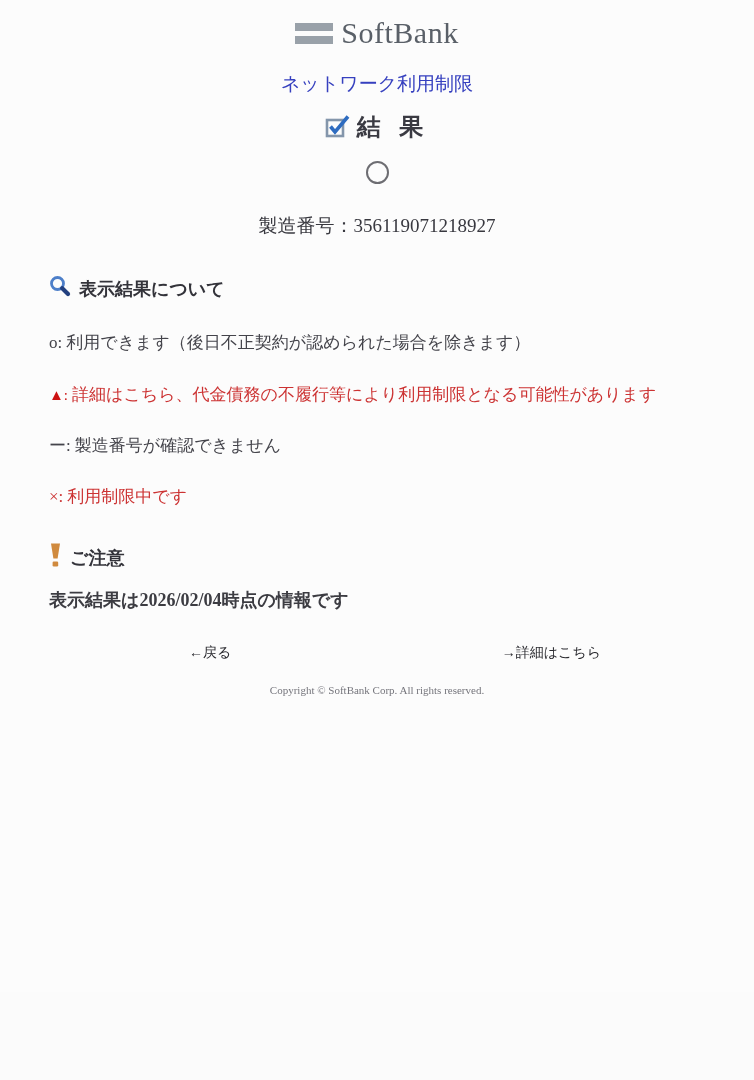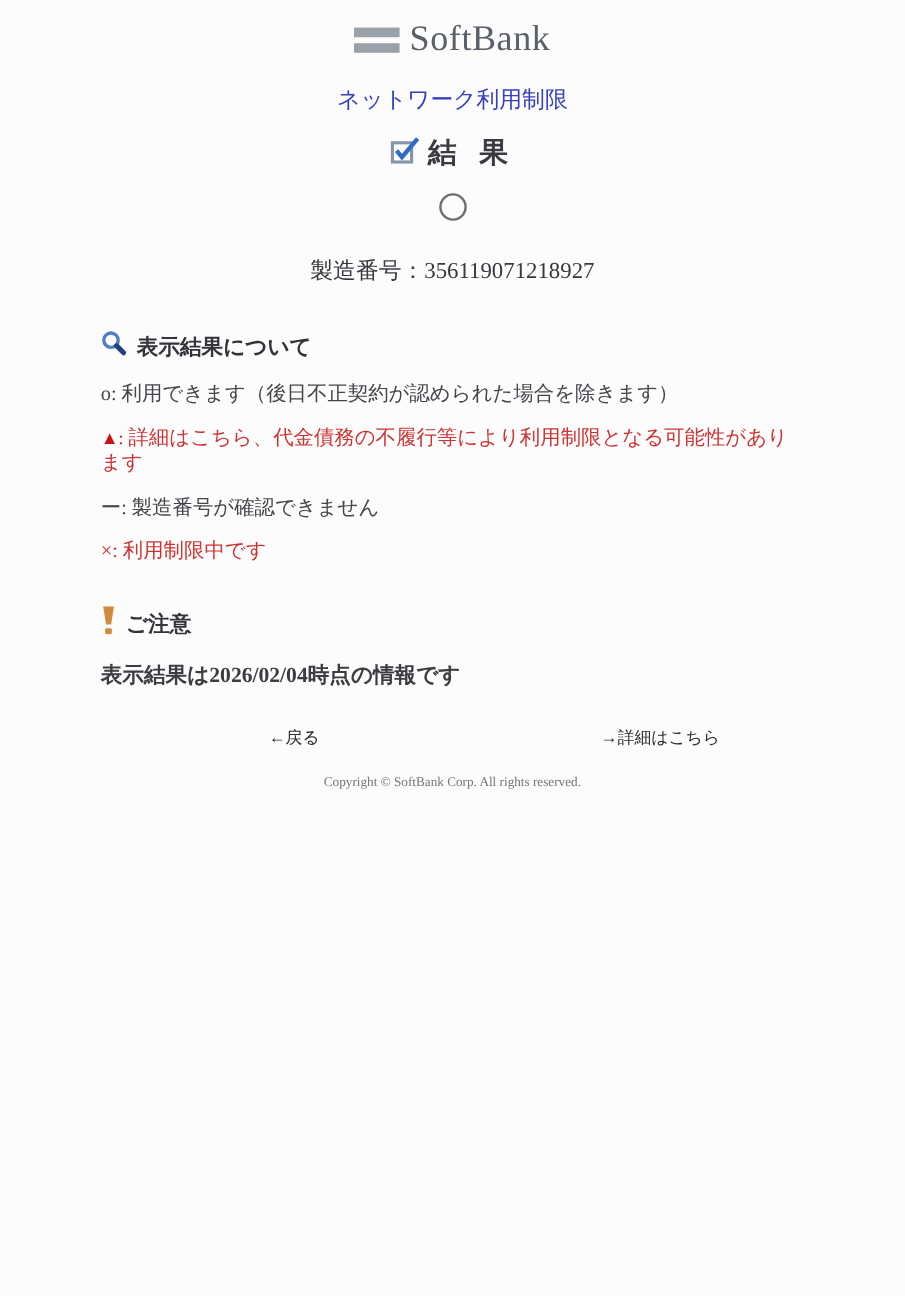--- a/index.html
+++ b/index.html
@@ -92,34 +92,34 @@
   
   .serial {
     margin-top: 29px;
     text-align: center;
     font-size: 19px;
     color: #38383f;
   }
 
   
   .content {
-    padding: 0 84px;
+    padding: 0 49px;
   }
   .section-heading {
     display: flex;
     align-items: center;
     gap: 8px;
     margin-top: 36px;
     font-family: "Liberation Sans", "DejaVu Sans", sans-serif;
     font-size: 18px;
     font-weight: bold;
     color: #33333a;
   }
   .legend-row {
-    margin-top: 15px;
+    margin-top: 30px;
     font-size: 17px;
     line-height: 1.25;
     color: #44444b;
   }
   .legend-row .marker { margin-right: 4px; }
   .legend-row.red, .legend-row.red .text { color: #cc3333; }
   .legend-row .marker.triangle { color: #cc1111; font-size: 15px; }
 
   .notice-text {
     margin-top: 16px;
@@ -132,21 +132,21 @@
   .footer-links {
     display: flex;
     justify-content: space-between;
     margin-top: 32px;
     padding: 0 0 0 0;
   }
   .footer-links .back {
     margin-left: 140px;
   }
   .footer-links .detail {
-    margin-right: 70px;
+    margin-right: 104px;
   }
   .footer-link {
     font-size: 14px;
     color: #2b2b30;
     cursor: pointer;
   }
 
   .copyright {
     margin-top: 22px;
     text-align: center;

